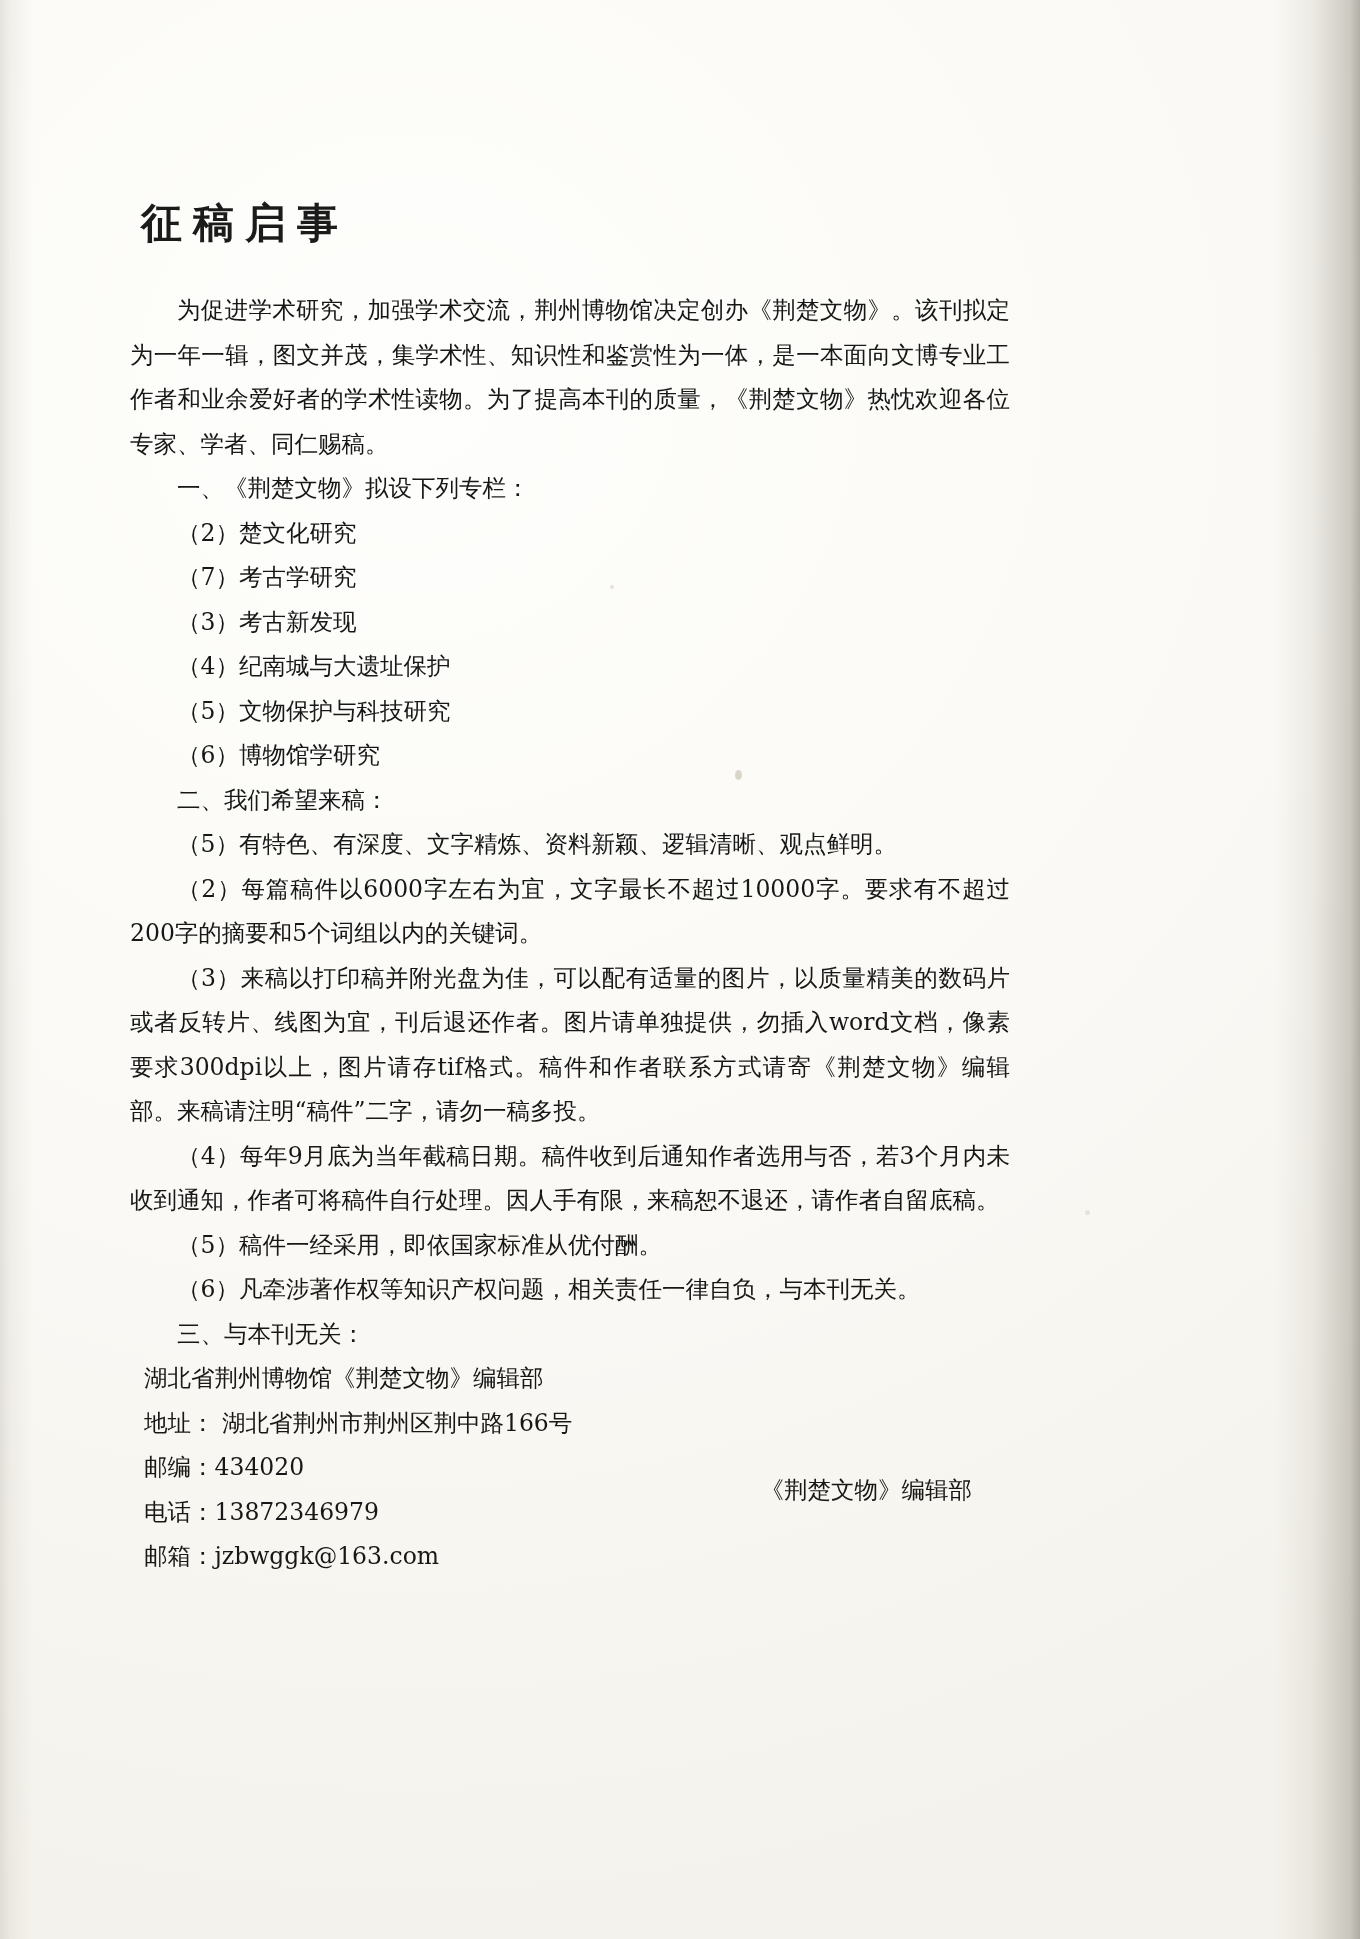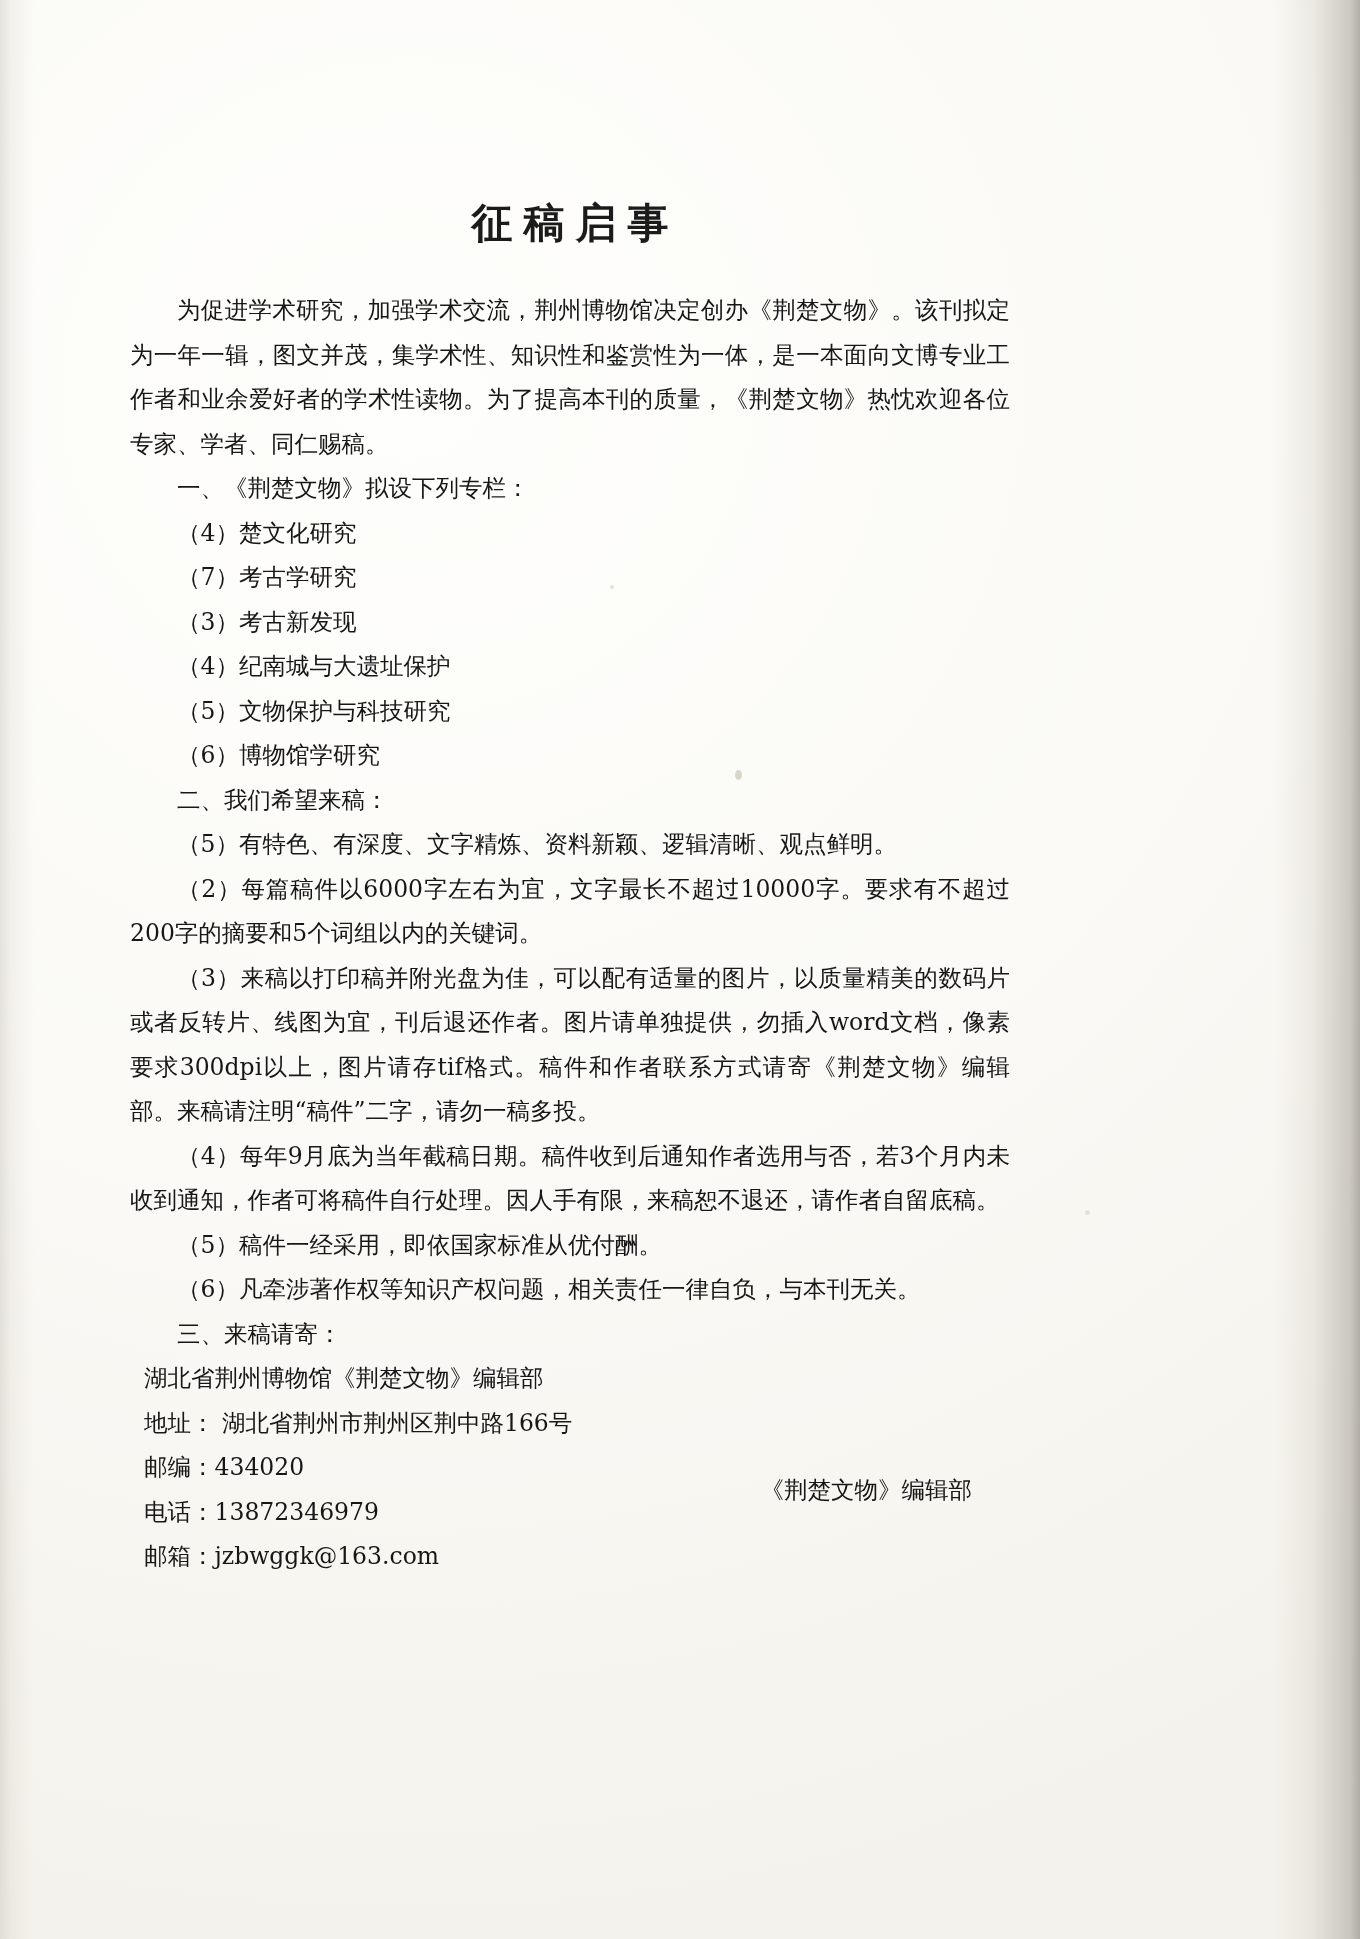--- a/index.html
+++ b/index.html
@@ -45,21 +45,20 @@
     width: 880px;
     height: 100%;
   }
   h1#doc-title {
     margin: 0;
     padding: 0;
     position: absolute;
     top: 196px;
     left: 0;
     width: 880px;
-    text-align: center;
     font-family: "DejaVu Serif", "Liberation Serif", serif;
     font-weight: 700;
     font-size: 41px;
     letter-spacing: 11px;
     color: #1b1b1b;
     text-indent: 11px;
   }
   #body-text {
     position: absolute;
     top: 288px;
@@ -115,37 +114,37 @@
 
   <div id="content">
 
     <h1 id="doc-title">征稿启事</h1>
 
     <div id="body-text">
       <p class="indent2">为促进学术研究，加强学术交流，荆州博物馆决定创办《荆楚文物》。该刊拟定为一年一辑，图文并茂，集学术性、知识性和鉴赏性为一体，是一本面向文博专业工作者和业余爱好者的学术性读物。为了提高本刊的质量，《荆楚文物》热忱欢迎各位专家、学者、同仁赐稿。</p>
 
       <p class="indent2">一、《荆楚文物》拟设下列专栏：</p>
 
-      <p class="list-item">（4）楚文化研究</p>
+      <p class="list-item">（2）楚文化研究</p>
       <p class="list-item">（7）考古学研究</p>
       <p class="list-item">（3）考古新发现</p>
       <p class="list-item">（4）纪南城与大遗址保护</p>
       <p class="list-item">（5）文物保护与科技研究</p>
       <p class="list-item">（6）博物馆学研究</p>
 
       <p class="indent2">二、我们希望来稿：</p>
 
       <p class="list-item">（5）有特色、有深度、文字精炼、资料新颖、逻辑清晰、观点鲜明。</p>
       <p class="indent2">（2）每篇稿件以6000字左右为宜，文字最长不超过10000字。要求有不超过200字的摘要和5个词组以内的关键词。</p>
       <p class="indent2">（3）来稿以打印稿并附光盘为佳，可以配有适量的图片，以质量精美的数码片或者反转片、线图为宜，刊后退还作者。图片请单独提供，勿插入word文档，像素要求300dpi以上，图片请存tif格式。稿件和作者联系方式请寄《荆楚文物》编辑部。来稿请注明“稿件”二字，请勿一稿多投。</p>
       <p class="indent2">（4）每年9月底为当年截稿日期。稿件收到后通知作者选用与否，若3个月内未收到通知，作者可将稿件自行处理。因人手有限，来稿恕不退还，请作者自留底稿。</p>
       <p class="list-item">（5）稿件一经采用，即依国家标准从优付酬。</p>
       <p class="list-item">（6）凡牵涉著作权等知识产权问题，相关责任一律自负，与本刊无关。</p>
 
-      <p class="indent2">三、来稿请寄：</p>
+      <p class="indent2">三、与本刊无关：</p>
 
       <p class="plain" style="text-indent:14px;">湖北省荆州博物馆《荆楚文物》编辑部</p>
       <p class="plain" style="text-indent:14px;">地址： 湖北省荆州市荆州区荆中路166号</p>
       <p class="plain" style="text-indent:14px;">邮编：434020</p>
       <p class="plain" style="text-indent:14px;">电话：13872346979</p>
       <p class="plain" style="text-indent:14px;">邮箱：jzbwggk@163.com</p>
     </div>
 
     <div id="signature">《荆楚文物》编辑部</div>
   </div>

